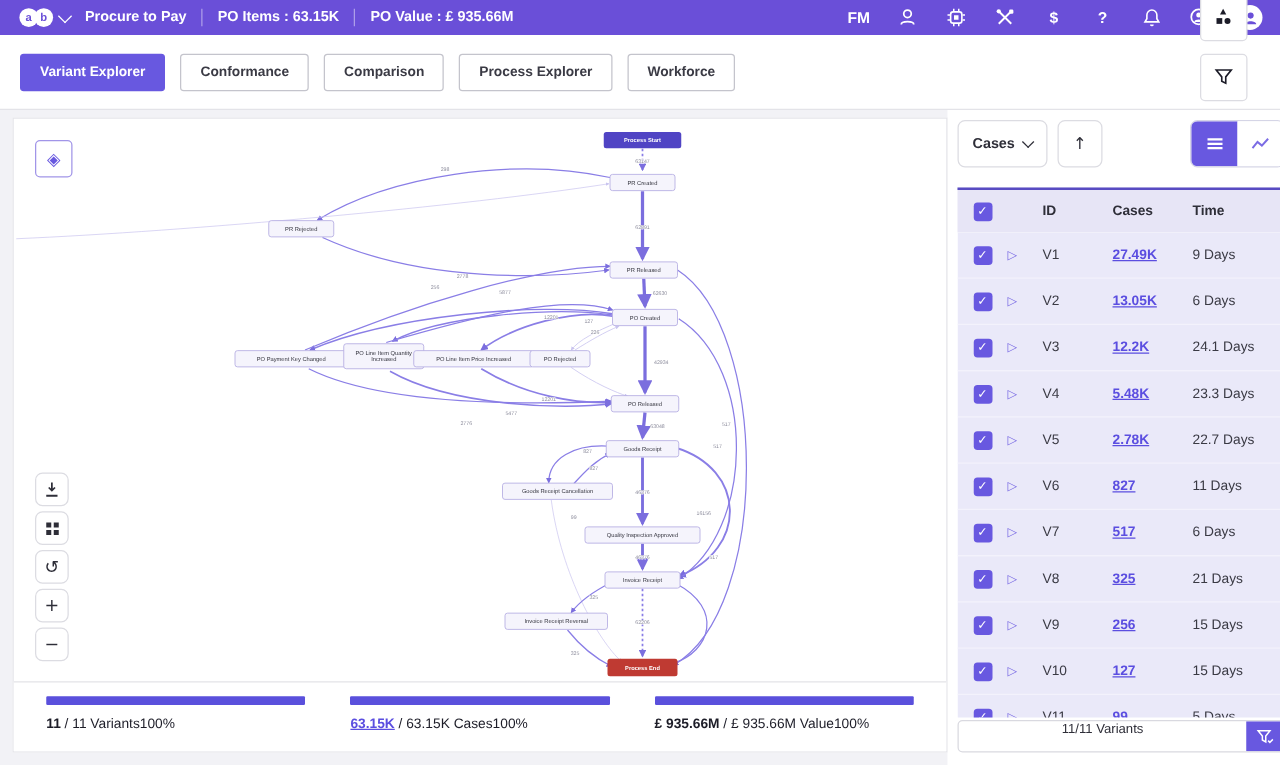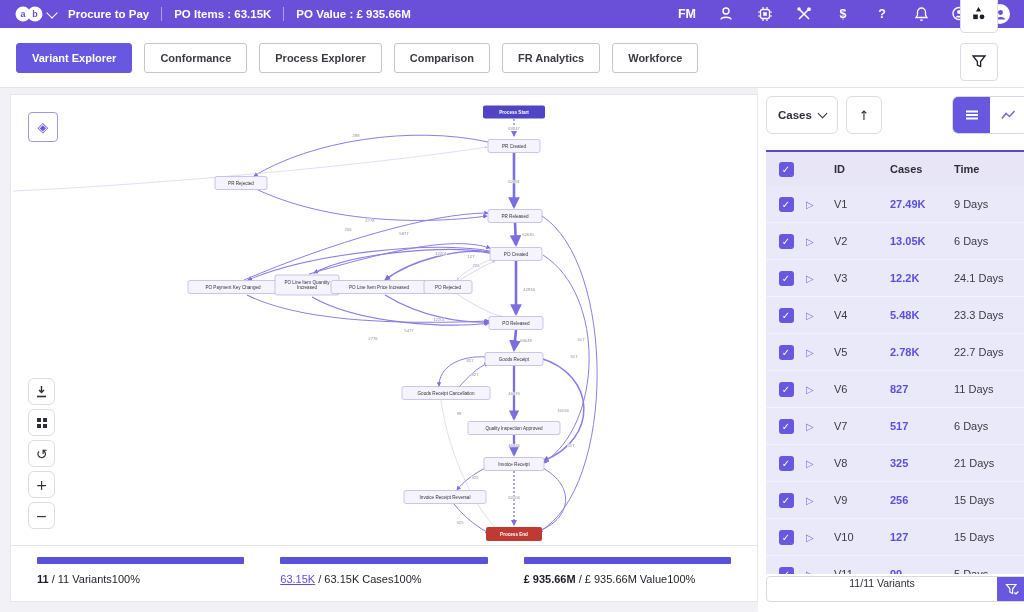--- a/index.html
+++ b/index.html
@@ -44,21 +44,21 @@
   .left-tools{position:absolute;left:17px;top:283px;display:flex;flex-direction:column;gap:4px;}
   .tool-btn{width:27px;height:27px;background:#fff;border:1px solid #dcdce2;border-radius:6px;
     color:#2e2e38;font-size:14px;display:flex;align-items:center;justify-content:center;cursor:pointer;
     font-family:"DejaVu Sans",sans-serif;}
   .stats{position:absolute;left:0;right:0;bottom:0;height:56px;border-top:1px solid #e3e3e8;
     display:flex;gap:36px;padding:11px 26px 0;box-sizing:border-box;background:#fff;}
   .stat-col{flex:1;}
   .stat-bar{height:7px;background:#5a50dc;border-radius:1px;}
   .stat-text{display:flex;justify-content:flex-start;margin-top:9px;font-size:11px;color:#1d1d28;}
   .stat-val.bold{font-weight:700;}
-  .stat-val.link{color:#5b4ee0;text-decoration:underline;font-weight:400;cursor:pointer;}
+  .stat-val.link{color:#5b4ee0;text-decoration:underline;font-weight:700;cursor:pointer;}
   
   .aside{position:absolute;left:766px;top:8px;width:262px;height:516px;}
   .controls{display:flex;gap:8px;height:38px;align-items:stretch;}
   .drop-btn{background:#fff;border:1px solid #dcdce2;border-radius:6px;display:flex;align-items:center;
     gap:7px;padding:0 11px;font-size:11.5px;font-weight:700;color:#2e2e38;cursor:pointer;
     font-family:"Liberation Sans",sans-serif;}
   .drop-btn .chevd{width:6px;height:6px;border-right:1.8px solid #2e2e38;border-bottom:1.8px solid #2e2e38;
     transform:rotate(45deg);margin-top:-3px;}
   .sort-btn{width:36px;background:#fff;border:1px solid #dcdce2;border-radius:6px;color:#2e2e38;
     font-size:13px;display:flex;align-items:center;justify-content:center;cursor:pointer;
@@ -71,21 +71,21 @@
     display:grid;grid-template-columns:40px 28px 56px 64px 1fr;align-items:center;
     font-size:11px;font-weight:700;color:#2e2e38;}
   .rows{height:388px;overflow:hidden;}
   .vrow{height:36px;background:#eae9f9;border-bottom:1px solid #f3f2fc;
     display:grid;grid-template-columns:40px 28px 56px 64px 1fr;align-items:center;
     font-size:11px;color:#3a3a44;cursor:pointer;}
   .cbx{width:15px;height:15px;background:#6858e0;border-radius:3px;color:#fff;font-size:10px;
     display:flex;align-items:center;justify-content:center;justify-self:center;cursor:pointer;
     font-family:"DejaVu Sans",sans-serif;}
   .play{color:#7b6ce4;font-size:10px;font-family:"DejaVu Sans",sans-serif;cursor:pointer;}
-  .cases-link{color:#5b4ee0;font-weight:600;cursor:pointer;}
+  .cases-link{color:#5b4ee0;text-decoration:underline;font-weight:600;cursor:pointer;}
   .afoot{position:absolute;top:480px;left:0;right:0;height:24px;background:#fff;
     border:1px solid #d9d9e0;border-radius:4px;display:flex;overflow:hidden;}
   .afoot .lbl{flex:1;text-align:center;font-size:10.5px;color:#2e2e38;}
   .afoot .fbtn{width:30px;height:100%;background:#6858e0;border:none;display:flex;
     align-items:center;justify-content:center;cursor:pointer;}
 </style>
 </head>
 <body>
 
 <header class="topbar">
@@ -150,23 +150,22 @@
           <path d="M2.5,14 c0-4 11-4 11,0 z" fill="#6a4fd8"></path>
         </svg>
     </span>
   </span>
 </header>
 
 <nav class="tabbar">
   <span style="display:flex;gap:12px;">
       <button class="tab active">Variant Explorer</button>
       <button class="tab">Conformance</button>
+      <button class="tab">Comparison</button>
       <button class="tab">Process Explorer</button>
-      <button class="tab">Comparison</button>
-      <button class="tab">FR Analytics</button>
       <button class="tab">Workforce</button>
     </span>
   <span class="tabbar-right">
     <button class="sq-btn">
       <svg width="17" height="17" viewBox="0 0 17 17">
           <path d="M8.5,2 L11,6.5 H6 z" fill="#1c1c28"></path>
           <rect x="3.2" y="9.5" width="4.6" height="4.6" fill="#1c1c28"></rect>
           <circle cx="12" cy="11.8" r="2.4" fill="#1c1c28"></circle>
         </svg>
     </button>

